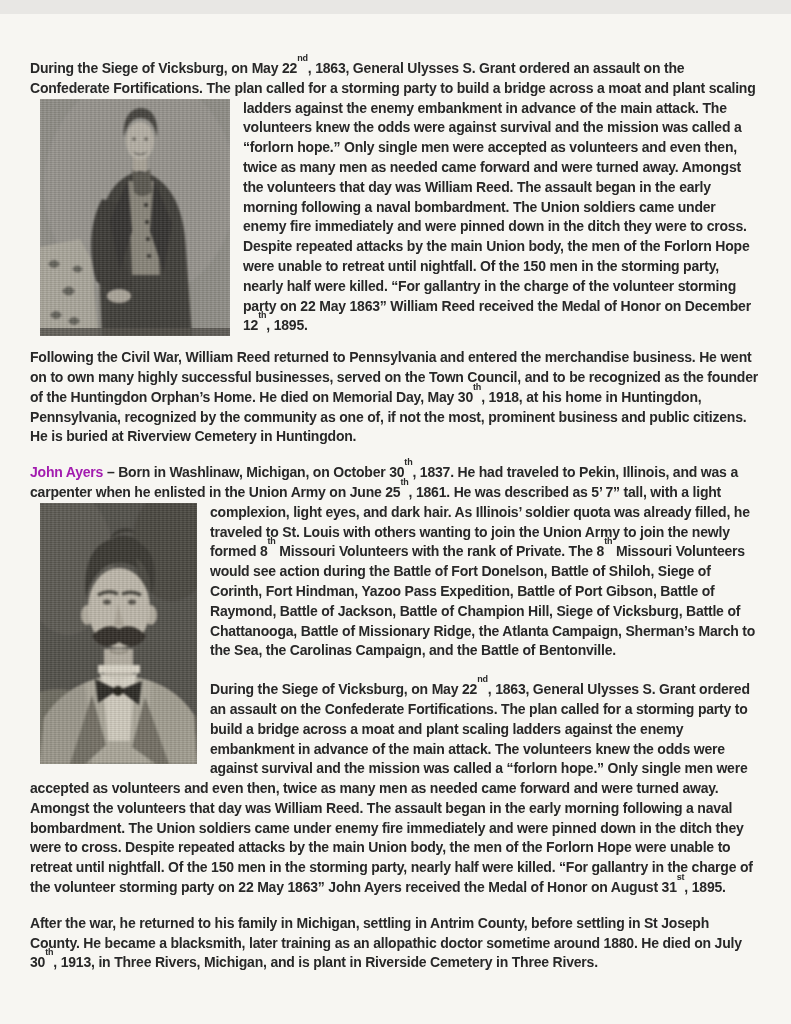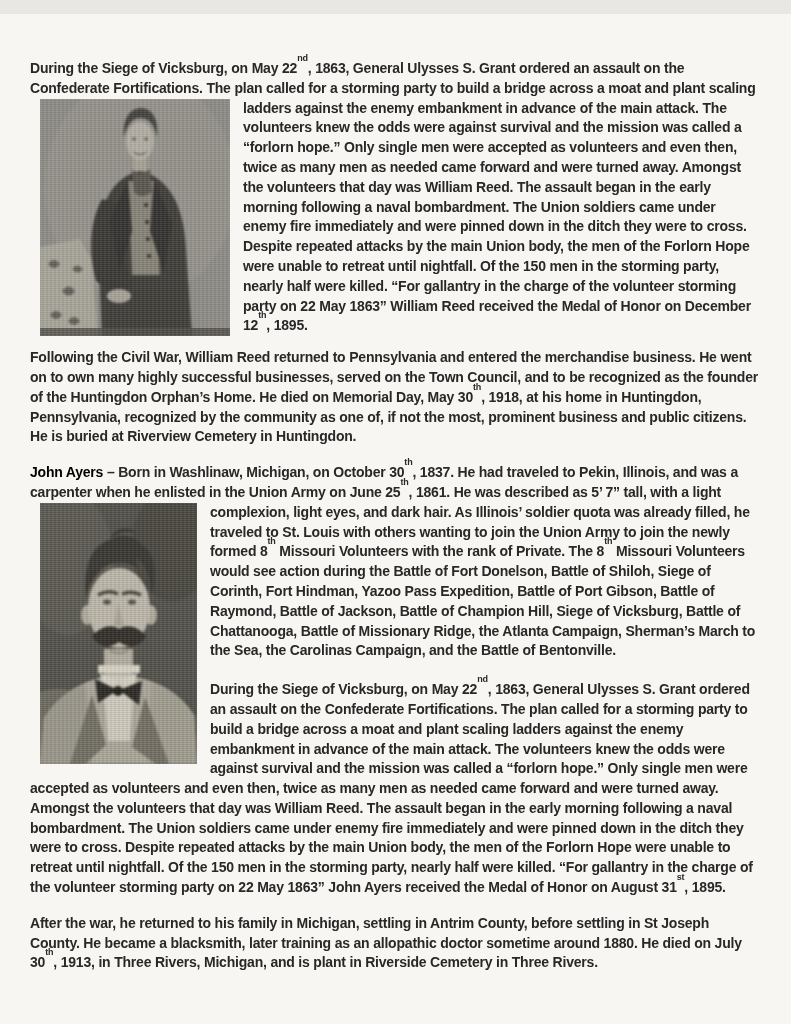--- a/index.html
+++ b/index.html
@@ -24,21 +24,21 @@
     letter-spacing: -0.2px;
   }
   p { margin: 0; }
   sup {
     font-size: 9px;
     line-height: 0;
     vertical-align: top;
     position: relative;
     top: -1px;
   }
-  .accent { color: #000000; }
+  .accent { color: #a21caf; }
 
   .float-spacer { float: left; width: 0; height: 40px; }
 
   figure.photo {
     float: left;
     clear: left;
     margin: 0 13px 12px 10px;
     padding: 0;
     position: relative;
     background: #8f8d86;

